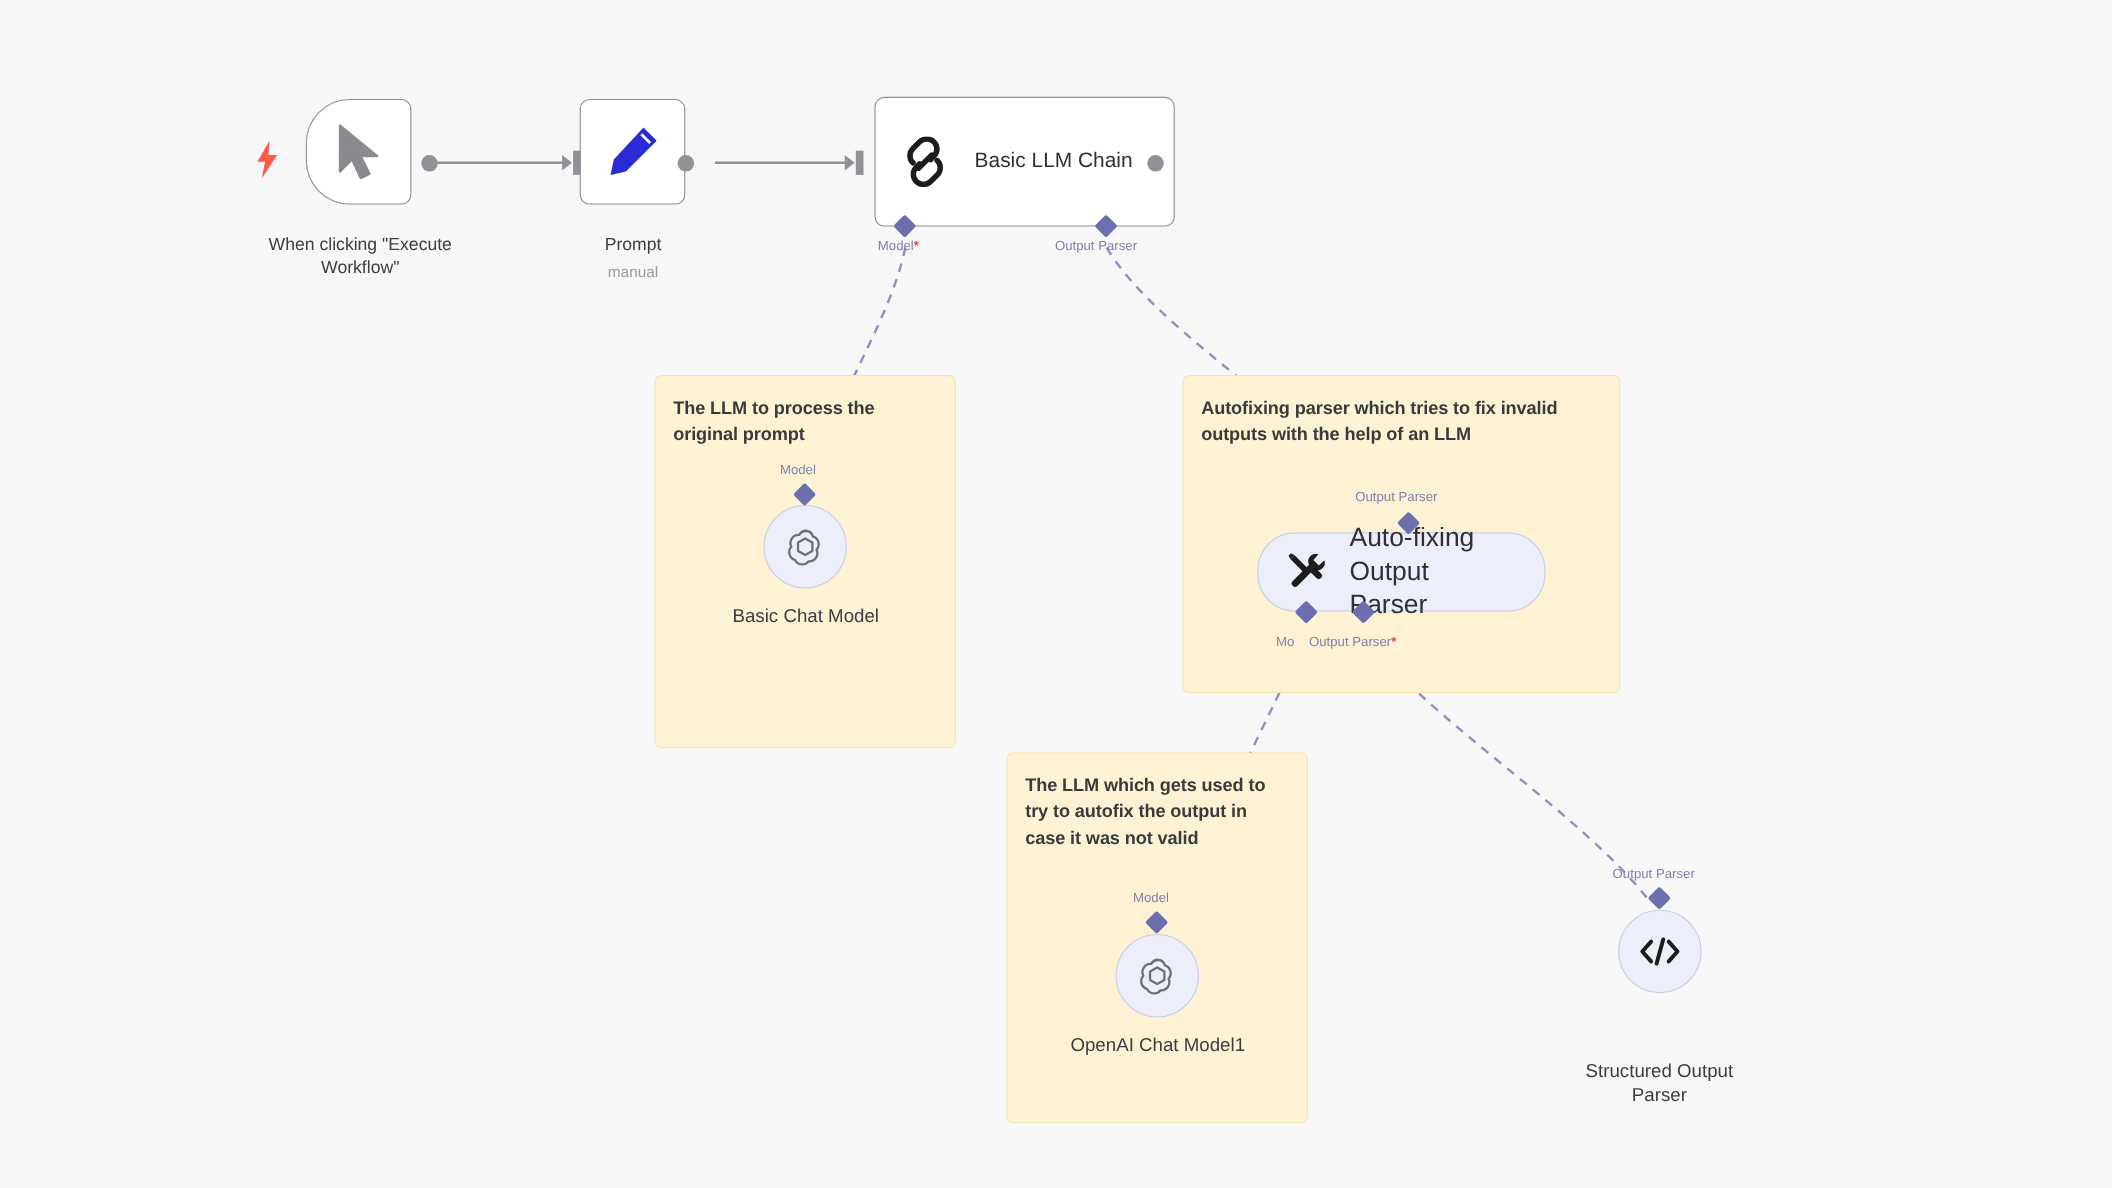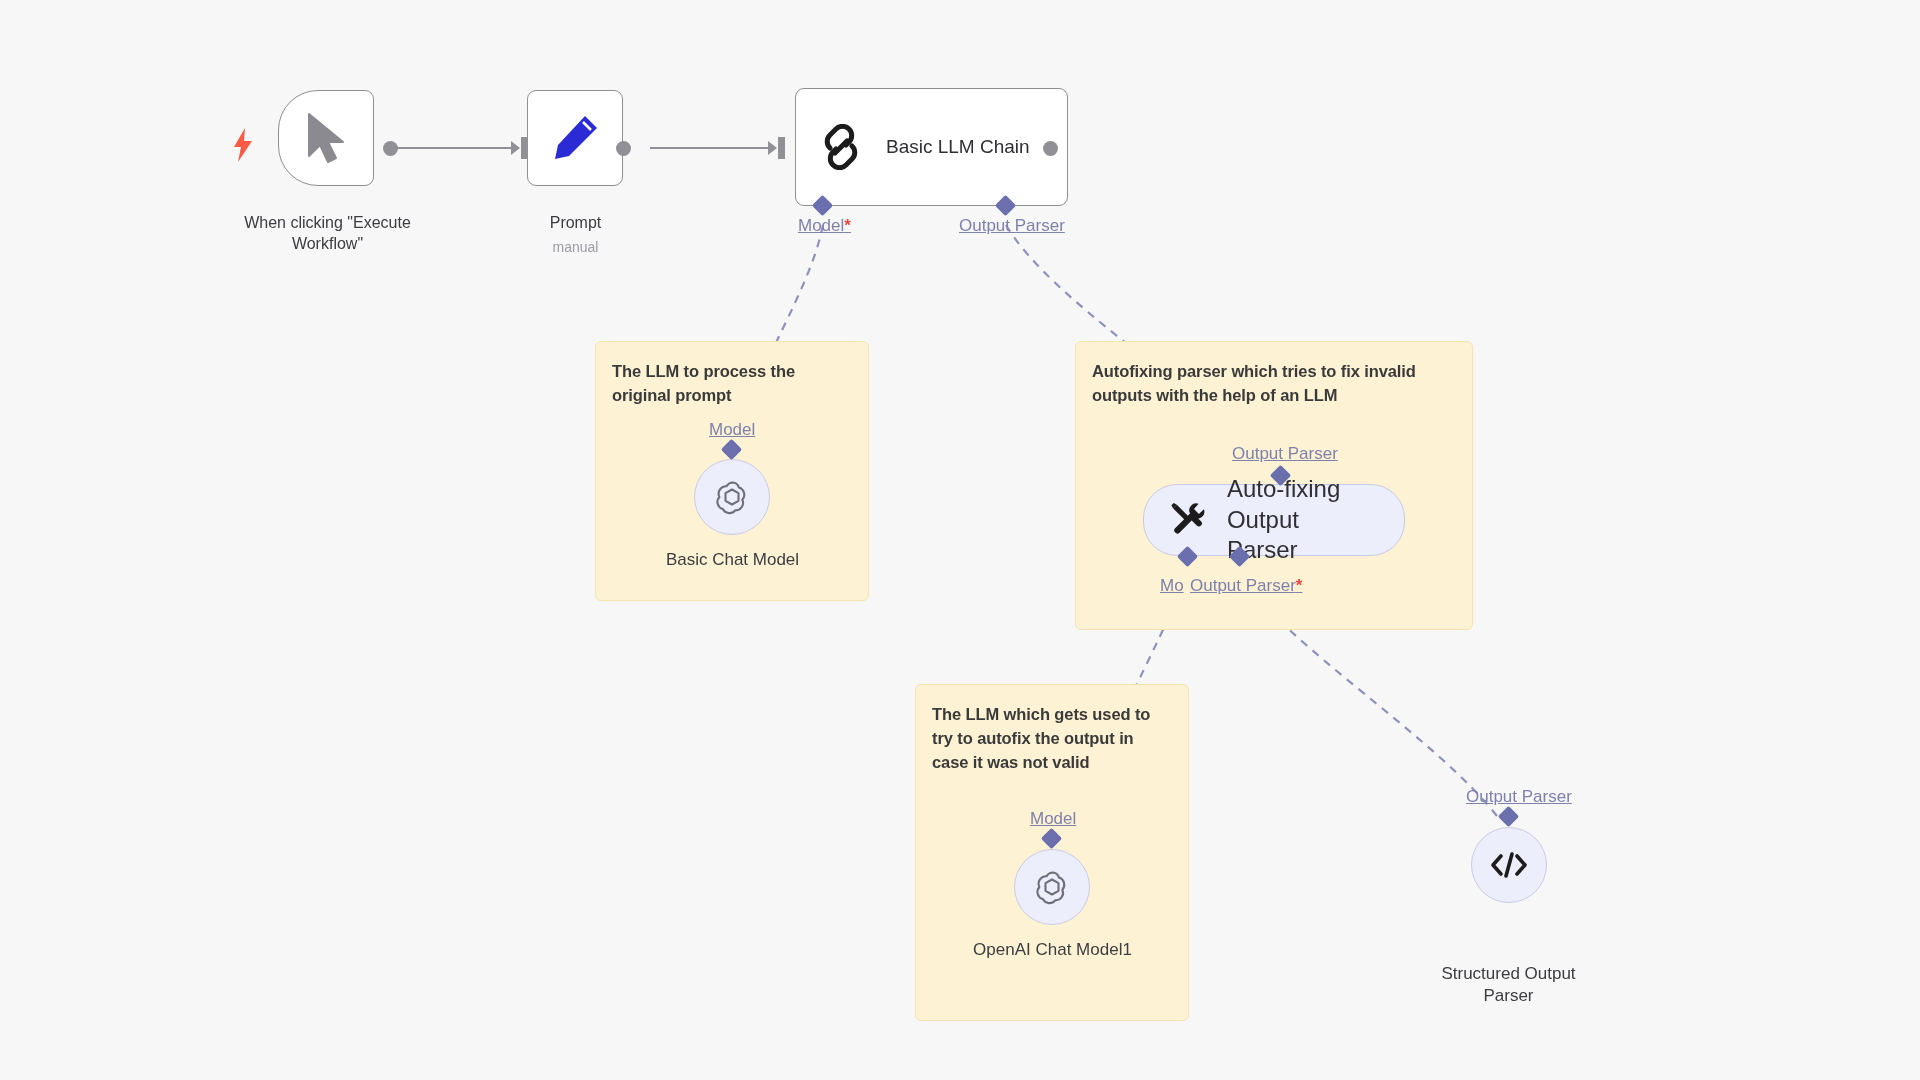--- a/index.html
+++ b/index.html
@@ -117,25 +117,24 @@
   .diamond {
     position:absolute;
     width:15px; height:15px;
     background:#6b6fae;
     transform:rotate(45deg);
     border-radius:2px;
     z-index:6;
   }
   .conn-label {
     position:absolute;
-    font-size:17px;
+    font-size:12px;
     color:#7f81ad;
     white-space:nowrap;
     z-index:6;
-    text-decoration:underline;
   }
   .conn-label .req { color:#e8453c; font-weight:bold; }
 
   
   .dot-out {
     position:absolute;
     width:15px; height:15px;
     border-radius:50%;
     background:#909096;
     z-index:6;
@@ -176,21 +175,21 @@
 
     <path d="M 823 225 C 810 290 760 360 736 440" fill="none" stroke="#8f91bd" stroke-width="2.2" stroke-dasharray="8 7"></path>
 
     <path d="M 1006 225 C 1050 300 1200 390 1274 468" fill="none" stroke="#8f91bd" stroke-width="2.2" stroke-dasharray="8 7"></path>
 
     <path d="M 1188 575 C 1160 640 1095 770 1057 838" fill="none" stroke="#8f91bd" stroke-width="2.2" stroke-dasharray="8 7"></path>
 
     <path d="M 1240 575 C 1285 645 1440 740 1500 820" fill="none" stroke="#8f91bd" stroke-width="2.2" stroke-dasharray="8 7"></path>
   </svg>
 
-  <div class="sticky" style="left:595px; top:341px; width:274px; height:260px;">
+  <div class="sticky" style="left:595px; top:341px; width:274px; height:339px;">
     <div class="sticky-text">The LLM to process the original prompt</div>
   </div>
 
   <div class="sticky" style="left:1075px; top:341px; width:398px; height:289px;">
     <div class="sticky-text">Autofixing parser which tries to fix invalid outputs with the help of an LLM</div>
   </div>
 
   <div class="sticky" style="left:915px; top:684px; width:274px; height:337px;">
     <div class="sticky-text">The LLM which gets used to try to autofix the output in case it was not valid</div>
   </div>

